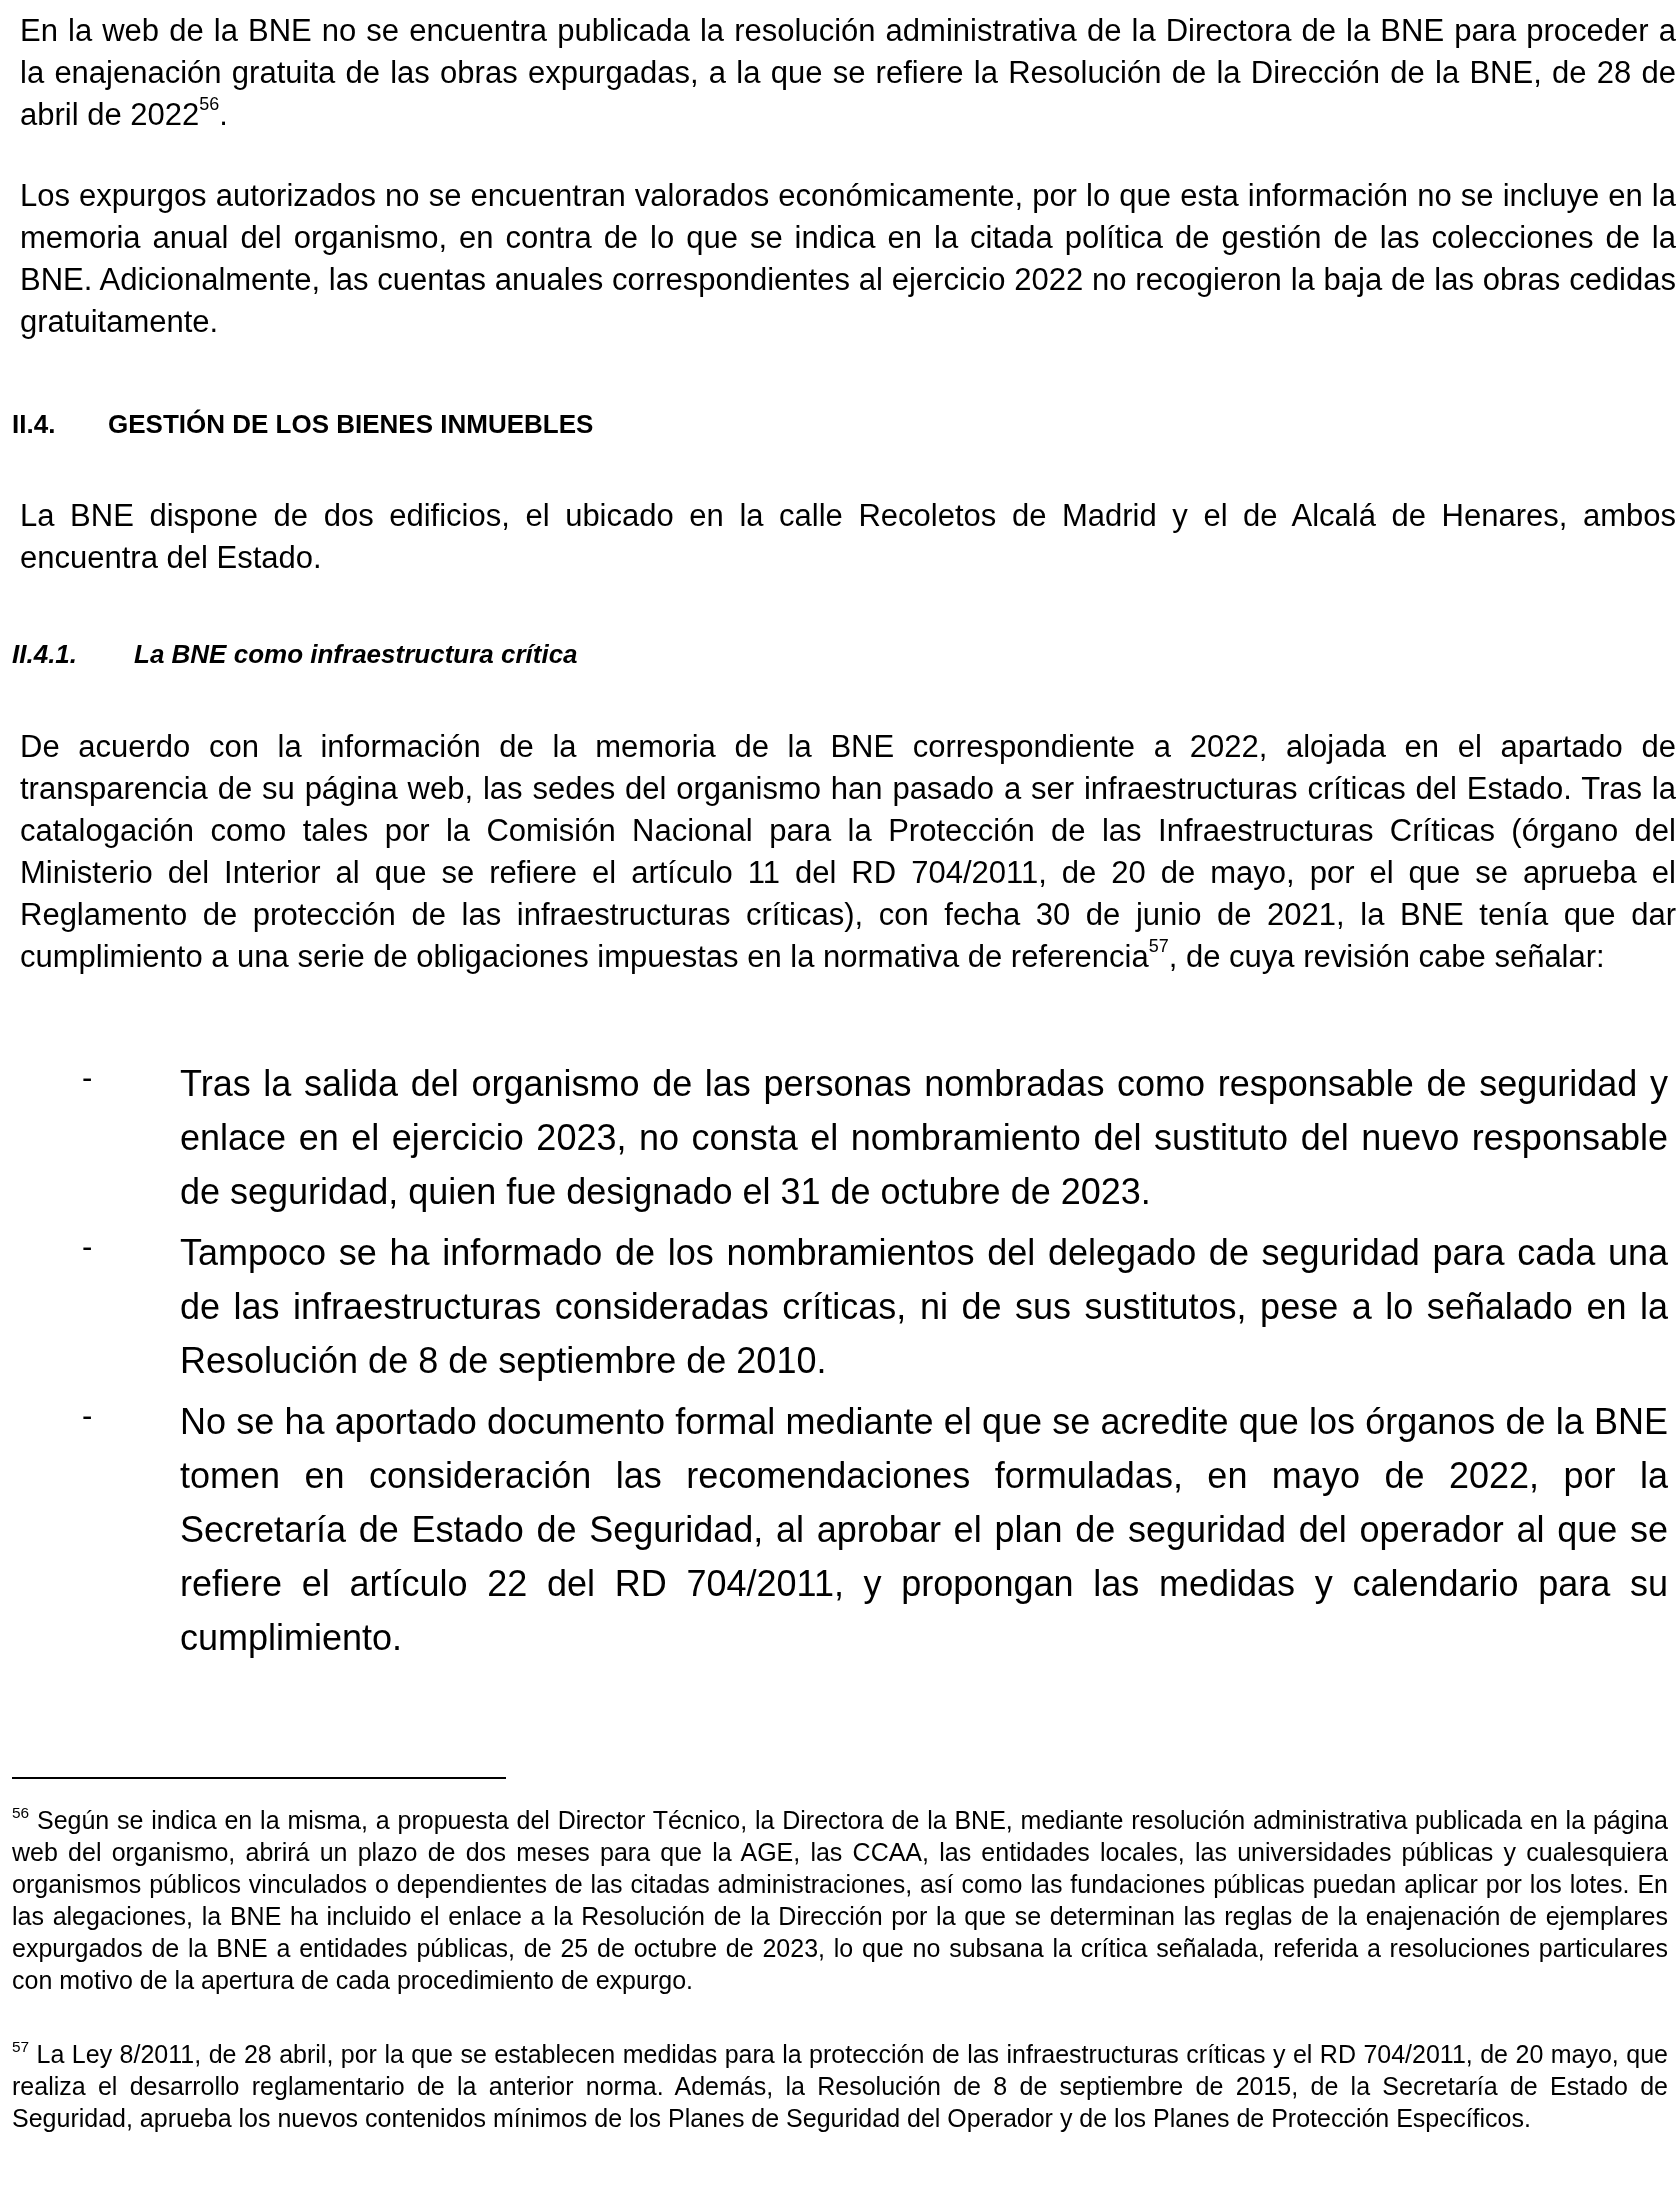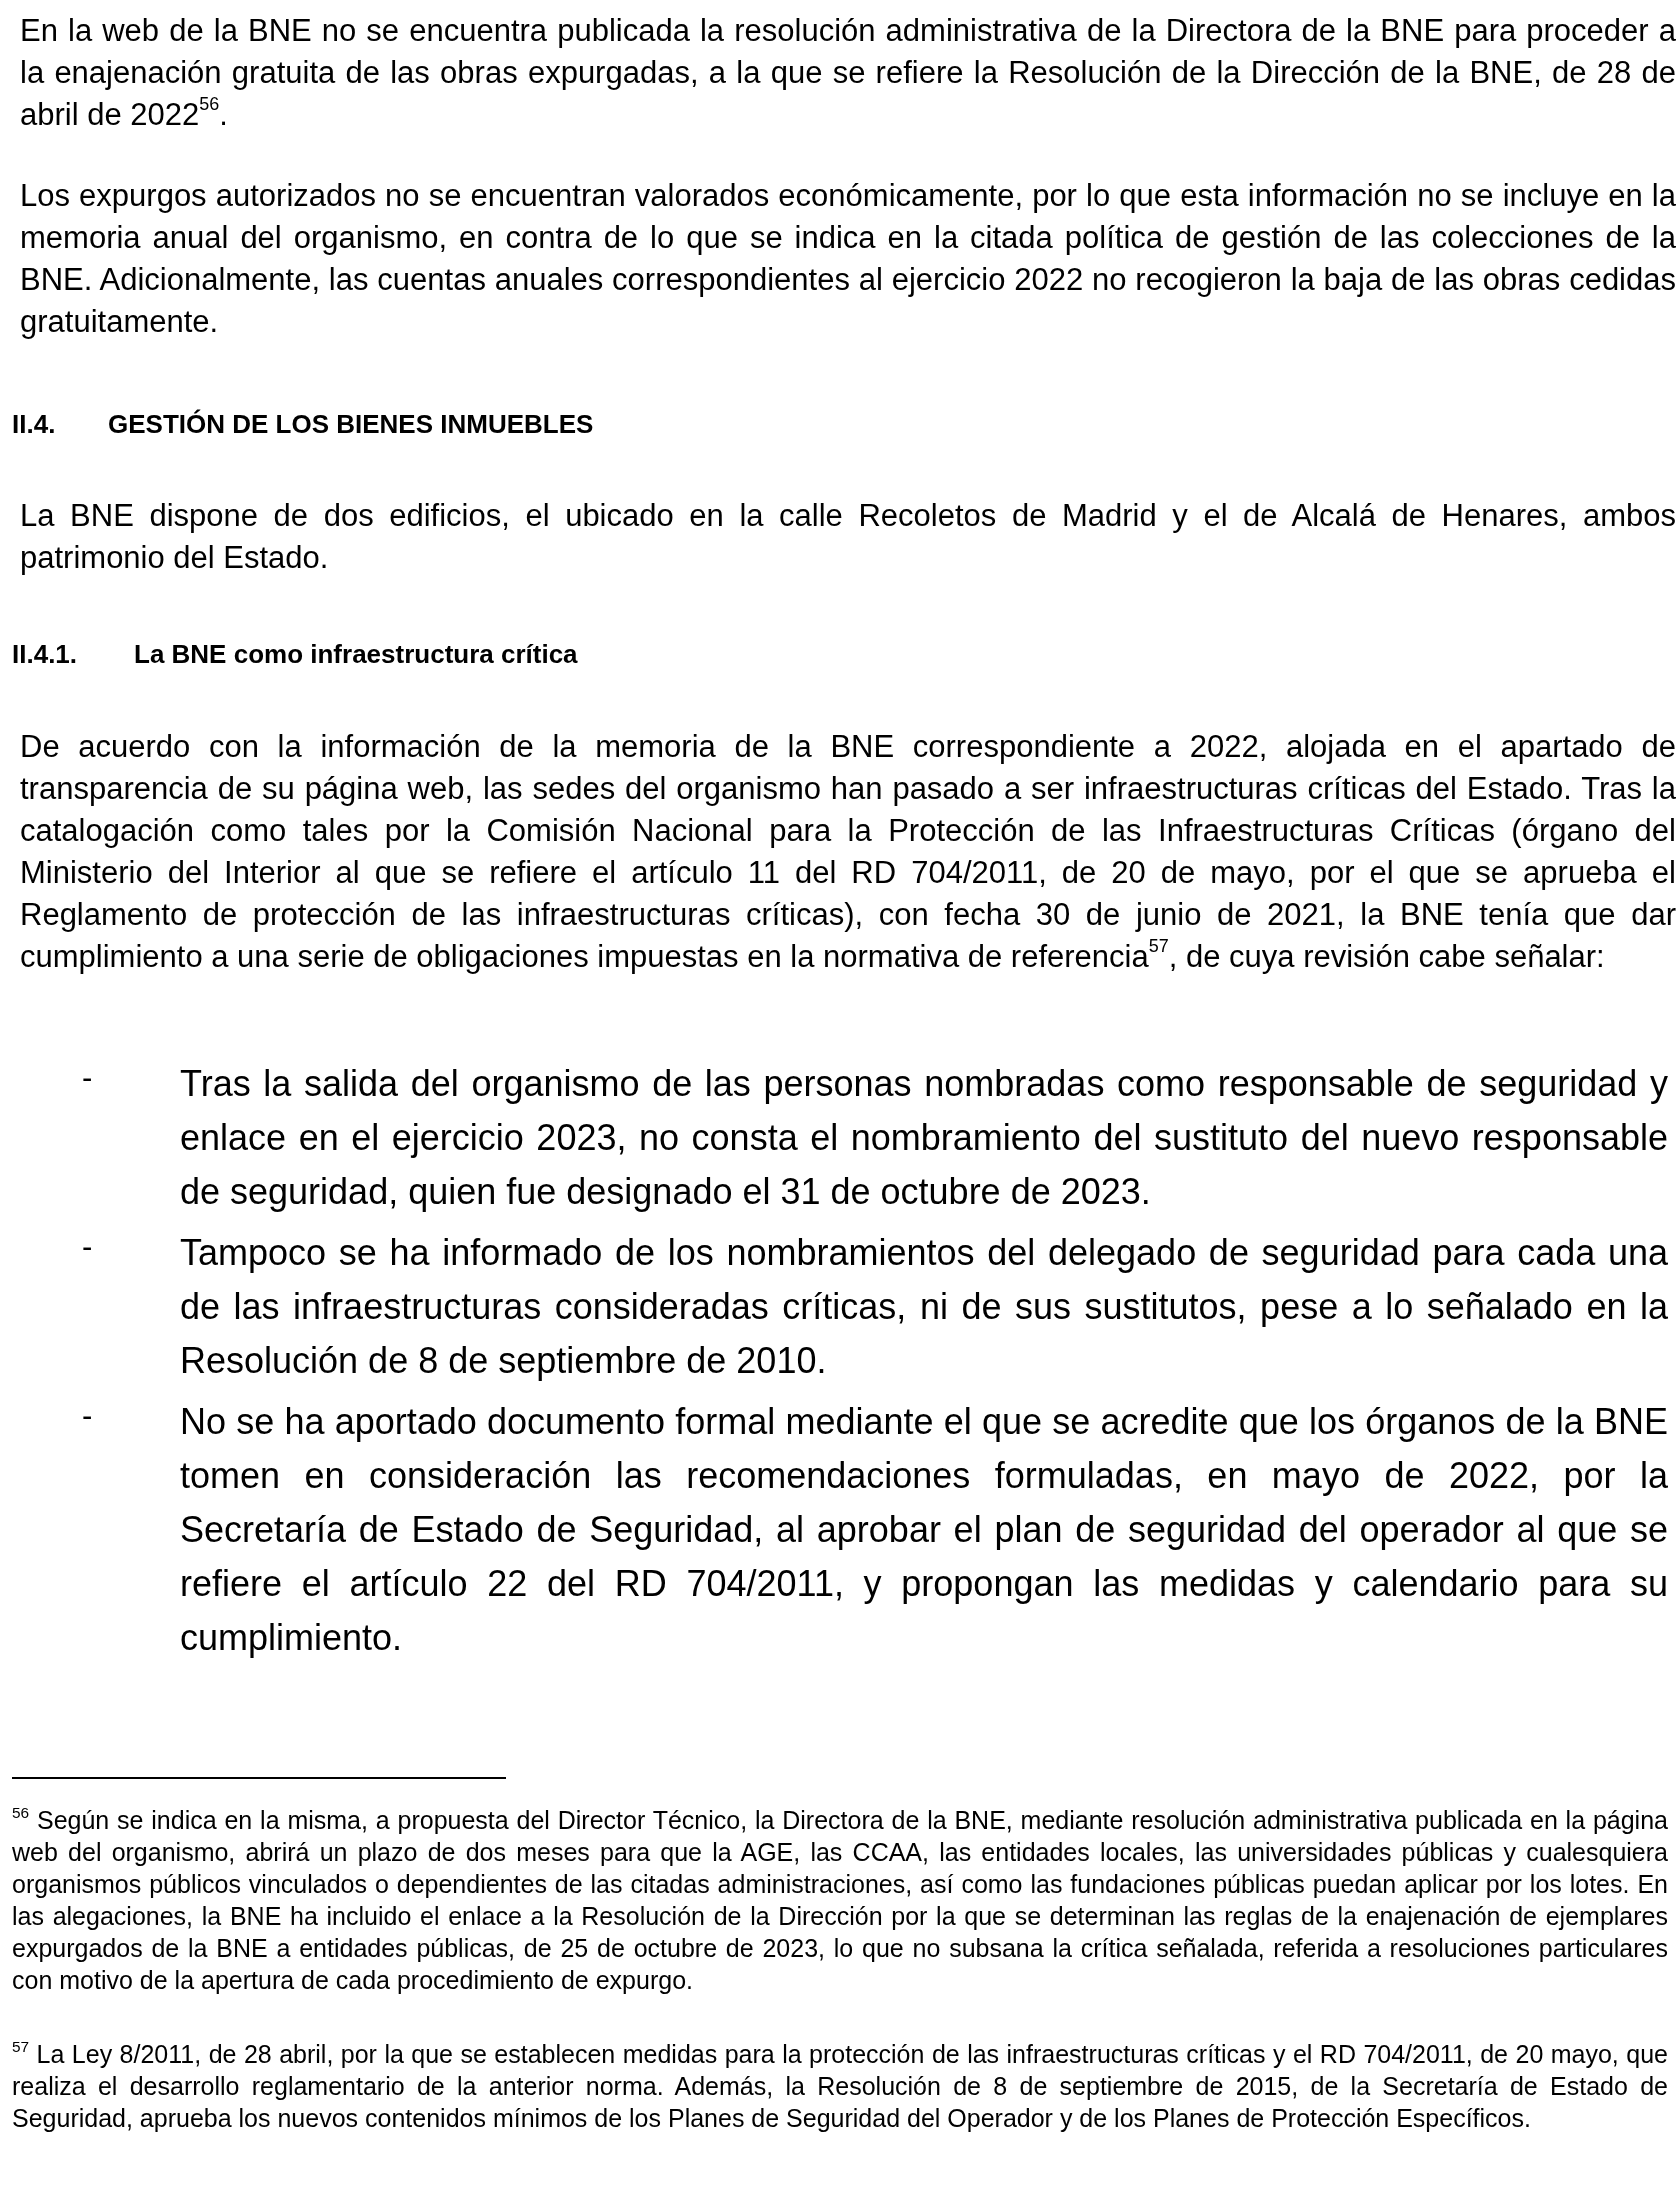--- a/index.html
+++ b/index.html
@@ -37,23 +37,23 @@
 <body>
 
 <div class="page">
 
   <p class="p" style="top:1.6px;"><span>En la web de la BNE no se encuentra publicada la resolución administrativa de la Directora de la BNE para proceder a la enajenación gratuita de las obras expurgadas, a la que se refiere la Resolución de la Dirección de la BNE, de 28 de abril de 2022</span><sup>56</sup><span>.</span></p>
 
   <p class="p" style="top:167px;">Los expurgos autorizados no se encuentran valorados económicamente, por lo que esta información no se incluye en la memoria anual del organismo, en contra de lo que se indica en la citada política de gestión de las colecciones de la BNE. Adicionalmente, las cuentas anuales correspondientes al ejercicio 2022 no recogieron la baja de las obras cedidas gratuitamente.</p>
 
   <h2 class="h" style="top:403px;"><span class="num" style="width:96px;">II.4.</span><span>GESTIÓN DE LOS BIENES INMUEBLES</span></h2>
 
-  <p class="p" style="top:487px;">La BNE dispone de dos edificios, el ubicado en la calle Recoletos de Madrid y el de Alcalá de Henares, ambos patrimonio del Estado.</p>
+  <p class="p" style="top:487px;">La BNE dispone de dos edificios, el ubicado en la calle Recoletos de Madrid y el de Alcalá de Henares, ambos encuentra del Estado.</p>
 
-  <h3 class="h" style="top:633px;"><span class="num" style="width:122px;">II.4.1.</span><span>La BNE como infraestructura crítica</span></h3>
+  <h3 class="h" style="top:633px;font-style:italic;"><span class="num" style="width:122px;">II.4.1.</span><span>La BNE como infraestructura crítica</span></h3>
 
   <p class="p" style="top:718px;"><span>De acuerdo con la información de la memoria de la BNE correspondiente a 2022, alojada en el apartado de transparencia de su página web, las sedes del organismo han pasado a ser infraestructuras críticas del Estado. Tras la catalogación como tales por la Comisión Nacional para la Protección de las Infraestructuras Críticas (órgano del Ministerio del Interior al que se refiere el artículo 11 del RD 704/2011, de 20 de mayo, por el que se aprueba el Reglamento de protección de las infraestructuras críticas), con fecha 30 de junio de 2021, la BNE tenía que dar cumplimiento a una serie de obligaciones impuestas en la normativa de referencia</span><sup>57</sup><span>, de cuya revisión cabe señalar:</span></p>
 
   <div class="bullet-item" style="top:1057px;">
     <span class="dash">-</span>
     <p class="btext">Tras la salida del organismo de las personas nombradas como responsable de seguridad y enlace en el ejercicio 2023, no consta el nombramiento del sustituto del nuevo responsable de seguridad, quien fue designado el 31 de octubre de 2023.</p>
   </div>
 
   <div class="bullet-item" style="top:1226px;">
     <span class="dash">-</span>

